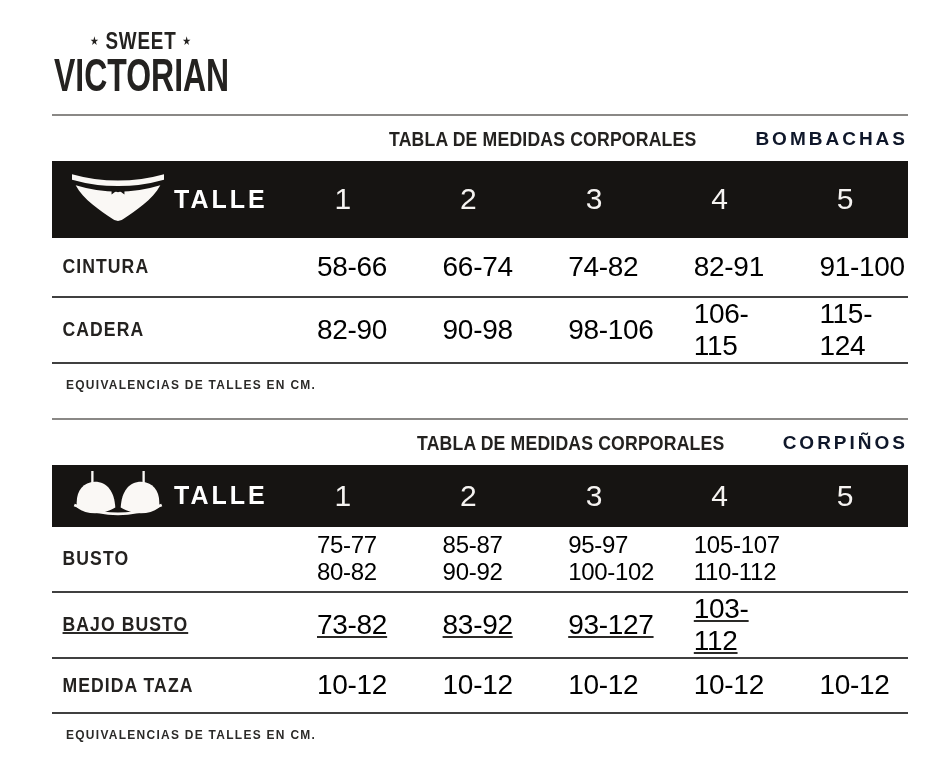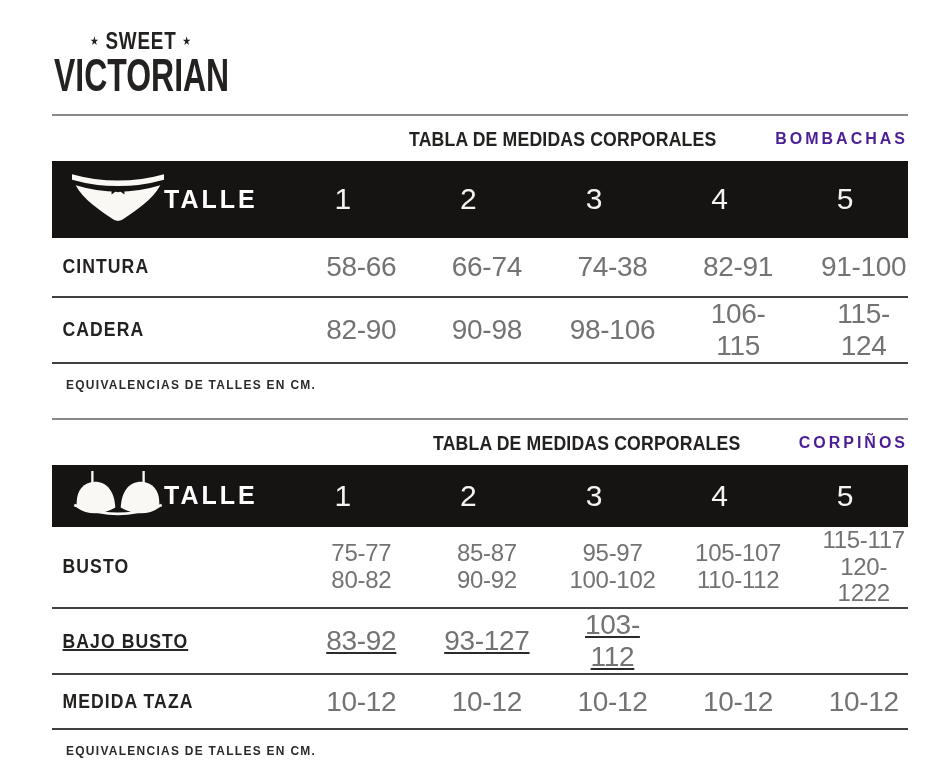--- a/index.html
+++ b/index.html
@@ -16,39 +16,39 @@
   .logo-line2{font-size:47px;font-weight:700;line-height:.95;color:#242220;
               transform:scaleX(.68);transform-origin:left center;letter-spacing:0;}
 
   
   .section1{margin-top:16px;}
   .section2{margin-top:26px;}
   .sec-head{display:flex;justify-content:flex-end;align-items:center;
             border-top:2px solid #8a8886;padding:11px 0 10px;}
   .sec-title{font-size:21px;font-weight:700;letter-spacing:.2px;white-space:nowrap;
              transform:scaleX(.84);transform-origin:left center;color:#242220;}
-  .sec-category{font-size:16px;font-weight:700;letter-spacing:3px;color:#4c1d95;}
+  .sec-category{font-size:19px;font-weight:700;letter-spacing:3px;color:#0f172a;}
 
   
   .bar{background:#161412;color:#fff;display:grid;
        grid-template-columns:228px repeat(5,1fr);align-items:center;}
   .bar1{height:77px;}
   .bar2{height:62px;}
-  .bar-labelcell{display:flex;align-items:center;padding-left:20px;}
+  .bar-labelcell{display:flex;align-items:center;gap:10px;padding-left:20px;}
   .garment-icon{flex:0 0 auto;display:block;}
   .size-label{font-size:25px;font-weight:700;letter-spacing:3px;color:#fff;}
   .size-num{text-align:center;font-size:30px;font-weight:400;color:#f5f3f1;}
 
   
   .row{display:grid;grid-template-columns:228px repeat(5,1fr);align-items:center;
        border-bottom:2px solid #404040;gap:37px;}
   .row-label{font-weight:700;font-size:20px;letter-spacing:1.2px;padding-left:12px;
              white-space:nowrap;transform:scaleX(.88);transform-origin:left center;
              color:#242220;}
-  .cell{text-align:center;font-size:28px;font-weight:400;color:#737373;
+  .cell{font-size:28px;font-weight:400;color:#000000;
         letter-spacing:-.3px;}
   .cell.multiline{font-size:24px;line-height:1.12;white-space:pre-line;}
   .h58{min-height:58px;} .h60{min-height:60px;}
   .h64{min-height:64px;} .h50{min-height:50px;text-decoration:underline;} .h53{min-height:53px;}
 
   .footnote{margin:13px 0 0 14px;font-size:13px;font-weight:700;letter-spacing:1.4px;
             color:#2b2a28;transform:scaleX(.92);transform-origin:left center;}
 </style>
 </head>
 <body>
@@ -87,21 +87,21 @@
       <div class="size-num">2</div>
       <div class="size-num">3</div>
       <div class="size-num">4</div>
       <div class="size-num">5</div>
     </div>
 
     <div class="row h58">
       <div class="row-label">CINTURA</div>
       <div class="cell">58-66</div>
       <div class="cell">66-74</div>
-      <div class="cell">74-38</div>
+      <div class="cell">74-82</div>
       <div class="cell">82-91</div>
       <div class="cell">91-100</div>
     </div>
 
     <div class="row h60">
       <div class="row-label">CADERA</div>
       <div class="cell">82-90</div>
       <div class="cell">90-98</div>
       <div class="cell">98-106</div>
       <div class="cell">106-115</div>
@@ -139,26 +139,25 @@
     <div class="row h64">
       <div class="row-label">BUSTO</div>
       <div class="cell multiline">75-77
 80-82</div>
       <div class="cell multiline">85-87
 90-92</div>
       <div class="cell multiline">95-97
 100-102</div>
       <div class="cell multiline">105-107
 110-112</div>
-      <div class="cell multiline">115-117
-120-1222</div>
     </div>
 
     <div class="row h50">
       <div class="row-label">BAJO BUSTO</div>
+      <div class="cell">73-82</div>
       <div class="cell">83-92</div>
       <div class="cell">93-127</div>
       <div class="cell">103-112</div>
     </div>
 
     <div class="row h53">
       <div class="row-label">MEDIDA TAZA</div>
       <div class="cell">10-12</div>
       <div class="cell">10-12</div>
       <div class="cell">10-12</div>

